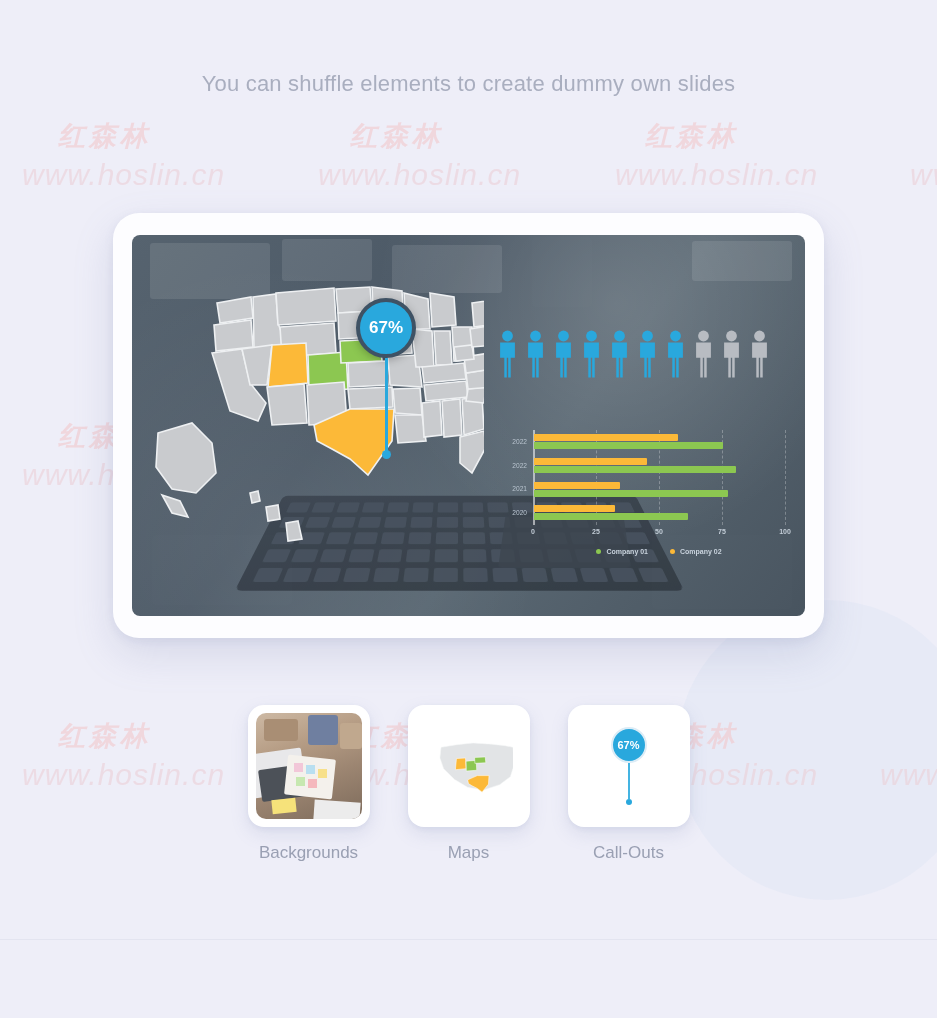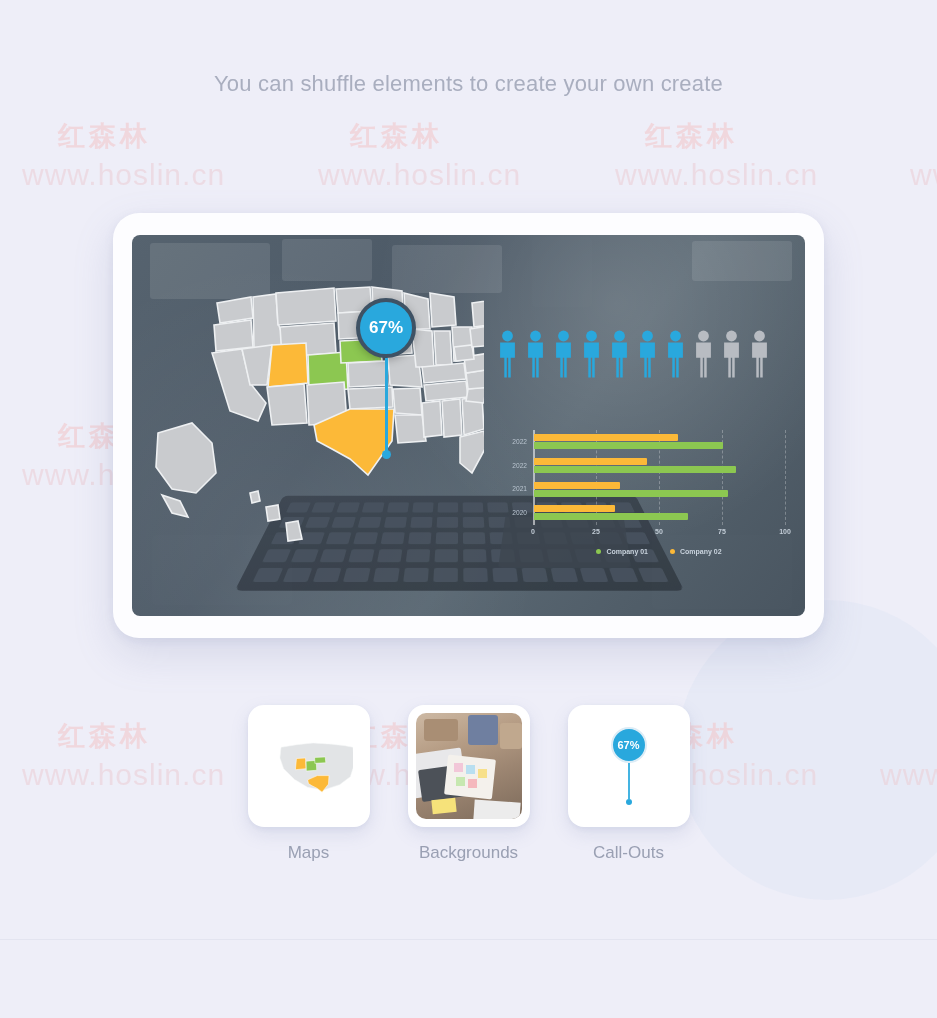--- a/index.html
+++ b/index.html
@@ -12,21 +12,21 @@
   .page { position: relative; width: 937px; height: 1018px; background: #eeeef8; overflow: hidden; }
 
   
   .bg-shape { position: absolute; pointer-events: none; }
   .bg-circle-1 {
     width: 300px; height: 300px; border-radius: 50%;
     background: #e4e8f6; right: -40px; top: 600px; opacity: .75;
   }
 
   
-  .wm { position: absolute; pointer-events: none; white-space: nowrap; user-select: none; }
+  .wm { position: absolute; pointer-events: none; white-space: nowrap; user-select: none; font-style: italic; }
   .wm-cn { color: #f2c9cd; font-size: 27px; font-weight: bold; letter-spacing: 4px; opacity: .62; }
   .wm-url { color: #eccdd4; font-size: 30px; letter-spacing: 1px; opacity: .55; }
 
   
   .header { position: absolute; top: 55px; left: 0; width: 937px; text-align: center; }
   .title { font-size: 59px; font-weight: bold; letter-spacing: -1px; line-height: 1.05; }
   .title .t-blue { color: #4f7ba6; }
   .title .t-red { color: #e4594a; }
   .subtitle { margin-top: 16px; font-size: 22px; color: #a9aebf; font-weight: 300; letter-spacing: .2px; }
 
@@ -168,21 +168,21 @@
 
   <div class="wm wm-cn" style="left:58px;  top:718px;">红森林</div>
   <div class="wm wm-cn" style="left:350px; top:718px;">红森林</div>
   <div class="wm wm-cn" style="left:645px; top:718px;">红森林</div>
   <div class="wm wm-url" style="left:22px;  top:758px;">www.hoslin.cn</div>
   <div class="wm wm-url" style="left:318px; top:758px;">www.hoslin.cn</div>
   <div class="wm wm-url" style="left:615px; top:758px;">www.hoslin.cn</div>
   <div class="wm wm-url" style="left:880px; top:758px;">www.hoslin.cn</div>
 
   <div class="header">
-    <div class="subtitle">You can shuffle elements to create your own create</div>
+    <div class="subtitle">You can shuffle elements to create dummy own slides</div>
   </div>
 
   <div class="tablet">
     <div class="screen">
 
       <div class="photo-el paper-el" style="left:18px;  top:8px;   width:120px; height:56px;"></div>
       <div class="photo-el paper-el" style="left:150px; top:4px;   width:90px;  height:42px;"></div>
       <div class="photo-el paper-el" style="left:260px; top:10px;  width:110px; height:48px;"></div>
       <div class="photo-el paper-el" style="left:400px; top:2px;   width:60px;  height:70px; opacity:.07;"></div>
       <div class="photo-el paper-el" style="left:560px; top:6px;   width:100px; height:40px;"></div>
@@ -451,37 +451,20 @@
           </div>
       </div>
 
     </div>
   </div>
 
   <div class="thumbs">
 
     <div class="thumb-item">
       <div class="thumb-card">
-        <svg width="88" height="60" viewBox="0 0 330 220">
-          <g fill="#e2e4e6" stroke="#f6f7f8" stroke-width="2">
-            <path d="M60 40 L120 30 L180 24 L250 28 L300 34 L330 40 L336 100 L320 150 L280 180 L220 200 L160 190 L110 160 L70 120 L56 80 Z"></path>
-          </g>
-          <g stroke="#fff" stroke-width="2">
-            <path d="M118 82 L152 80 L154 120 L114 124 Z" fill="#fcb938"></path>
-            <path d="M154 92 L192 89 L194 126 L155 129 Z" fill="#8cc751"></path>
-            <path d="M186 78 L226 76 L228 98 L187 100 Z" fill="#8cc751"></path>
-            <path d="M160 162 L196 146 L240 146 L238 178 L214 208 L196 194 L176 184 L163 176 Z" fill="#fcb938"></path>
-          </g>
-        </svg>
-      </div>
-      <div class="thumb-label">Maps</div>
-    </div>
-
-    <div class="thumb-item">
-      <div class="thumb-card">
         <div class="bg-thumb-photo">
           <div class="bgp" style="left:-6px; top:38px; width:54px; height:44px; background:#e8e8ea; transform:rotate(-8deg); border-radius:2px;"></div>
           <div class="bgp" style="left:4px;  top:54px; width:46px; height:32px; background:#4c5158; transform:rotate(-8deg); border-radius:2px;"></div>
           <div class="bgp" style="left:30px; top:44px; width:48px; height:40px; background:#f4f1ec; transform:rotate(6deg); border-radius:2px;"></div>
           <div class="bgp" style="left:38px; top:50px; width:9px;  height:9px; background:#f2c7d8;"></div>
           <div class="bgp" style="left:50px; top:52px; width:9px;  height:9px; background:#b9dff0;"></div>
           <div class="bgp" style="left:62px; top:56px; width:9px;  height:9px; background:#f7e08a;"></div>
           <div class="bgp" style="left:40px; top:64px; width:9px;  height:9px; background:#c7e8b0;"></div>
           <div class="bgp" style="left:52px; top:66px; width:9px;  height:9px; background:#f5b8bd;"></div>
           <div class="bgp" style="left:16px; top:86px; width:24px; height:14px; background:#f6e27a; transform:rotate(-6deg);"></div>
@@ -489,20 +472,37 @@
           <div class="bgp" style="left:8px;  top:6px;  width:34px; height:22px; background:#a98e74; border-radius:3px;"></div>
           <div class="bgp" style="left:52px; top:2px;  width:30px; height:30px; background:#6f7fa0; border-radius:3px;"></div>
           <div class="bgp" style="left:84px; top:10px; width:22px; height:26px; background:#c0a88e; border-radius:3px;"></div>
         </div>
       </div>
       <div class="thumb-label">Backgrounds</div>
     </div>
 
     <div class="thumb-item">
       <div class="thumb-card">
+        <svg width="88" height="60" viewBox="0 0 330 220">
+          <g fill="#e2e4e6" stroke="#f6f7f8" stroke-width="2">
+            <path d="M60 40 L120 30 L180 24 L250 28 L300 34 L330 40 L336 100 L320 150 L280 180 L220 200 L160 190 L110 160 L70 120 L56 80 Z"></path>
+          </g>
+          <g stroke="#fff" stroke-width="2">
+            <path d="M118 82 L152 80 L154 120 L114 124 Z" fill="#fcb938"></path>
+            <path d="M154 92 L192 89 L194 126 L155 129 Z" fill="#8cc751"></path>
+            <path d="M186 78 L226 76 L228 98 L187 100 Z" fill="#8cc751"></path>
+            <path d="M160 162 L196 146 L240 146 L238 178 L214 208 L196 194 L176 184 L163 176 Z" fill="#fcb938"></path>
+          </g>
+        </svg>
+      </div>
+      <div class="thumb-label">Maps</div>
+    </div>
+
+    <div class="thumb-item">
+      <div class="thumb-card">
         <div>
           <div class="ct-circle">67%</div>
           <div class="ct-stem"></div>
           <div class="ct-dot"></div>
         </div>
       </div>
       <div class="thumb-label">Call-Outs</div>
     </div>
 
 

